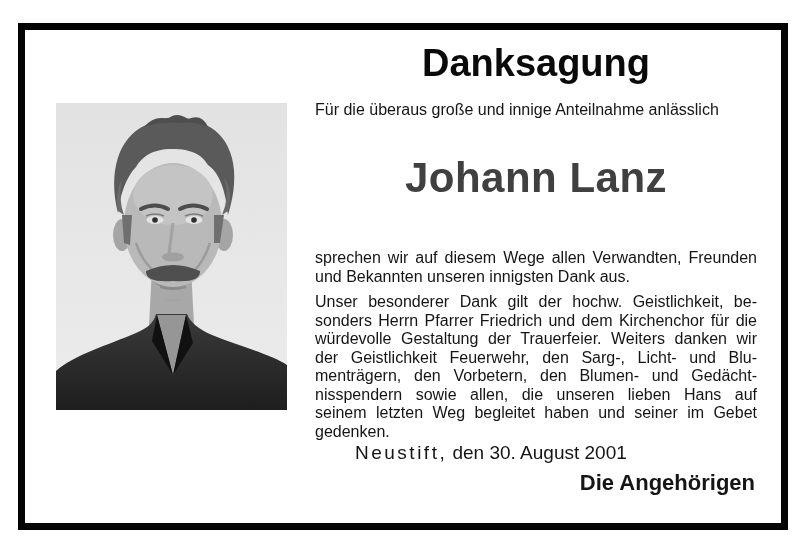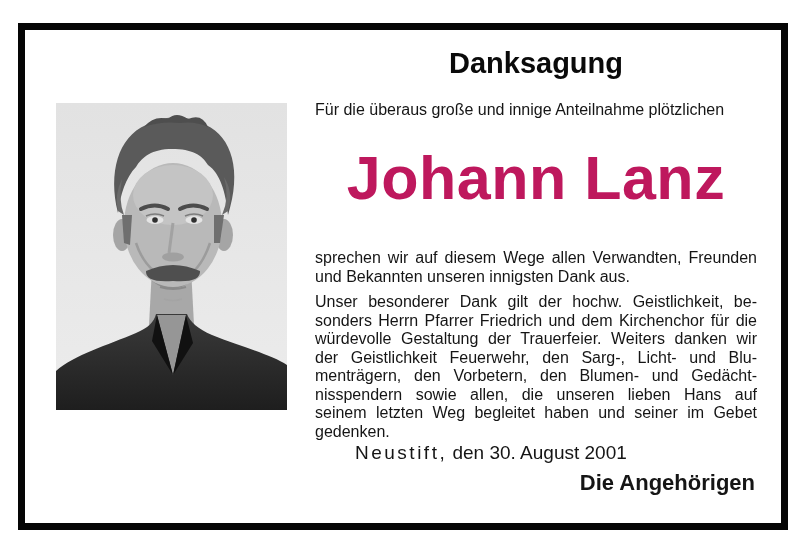--- a/index.html
+++ b/index.html
@@ -28,28 +28,28 @@
   .photo svg { display: block; width: 100%; height: 100%; }
 
   .textcol {
     position: absolute; left: 315px; top: 0;
     width: 442px; height: 547px;
     font-size: 16px; line-height: 18.5px;
   }
 
   .title {
     position: absolute; top: 47px; left: 0; width: 100%; margin: 0;
-    text-align: center; font-size: 29px; font-weight: bold; line-height: 32px;
+    text-align: center; font-size: 38px; font-weight: bold; line-height: 32px;
     color: #0a0a0a;
   }
   .intro { position: absolute; top: 101px; }
   .name  {
     position: absolute; top: 153px; left: 0; width: 100%;
-    text-align: center; font-size: 61px; font-weight: bold; line-height: 50px;
-    color: #be185d; letter-spacing: 0.5px;
+    text-align: center; font-size: 42px; font-weight: bold; line-height: 50px;
+    color: #404040; letter-spacing: 0.5px;
   }
   .subtitle {
     position: absolute; top: 208px; left: 0; width: 100%;
     text-align: center; font-size: 17px; font-weight: bold; line-height: 20px;
   }
   .p1 { position: absolute; top: 249px; }
   .p2 { position: absolute; top: 293px; }
 
   .jpara { width: 100%; }
   .jpara .line { text-align: justify; text-align-last: justify; }
@@ -131,21 +131,21 @@
 
       <path d="M104,184 Q117,188 130,184" stroke="#8a8a8a" stroke-width="2" fill="none"></path>
       <path d="M108,196 Q117,199 126,196" stroke="#a4a4a4" stroke-width="1.5" fill="none"></path>
     </svg>
   </div>
 
   <div class="textcol">
     <h1 class="title">Danksagung</h1>
 
     <div class="intro jpara">
-        <div class="line">Für die überaus große und innige Anteilnahme plötzlichen</div>
+        <div class="line">Für die überaus große und innige Anteilnahme anlässlich</div>
       </div>
 
     <div class="name">Johann Lanz</div>
 
     <div class="p1 jpara">
         <div class="line">sprechen wir auf diesem Wege allen Verwandten, Freunden</div>
         <div class="line">und Bekannten unseren innigsten Dank aus.</div>
       </div>
     <div class="p2 jpara">
         <div class="line">Unser besonderer Dank gilt der hochw. Geistlichkeit, be-</div>

